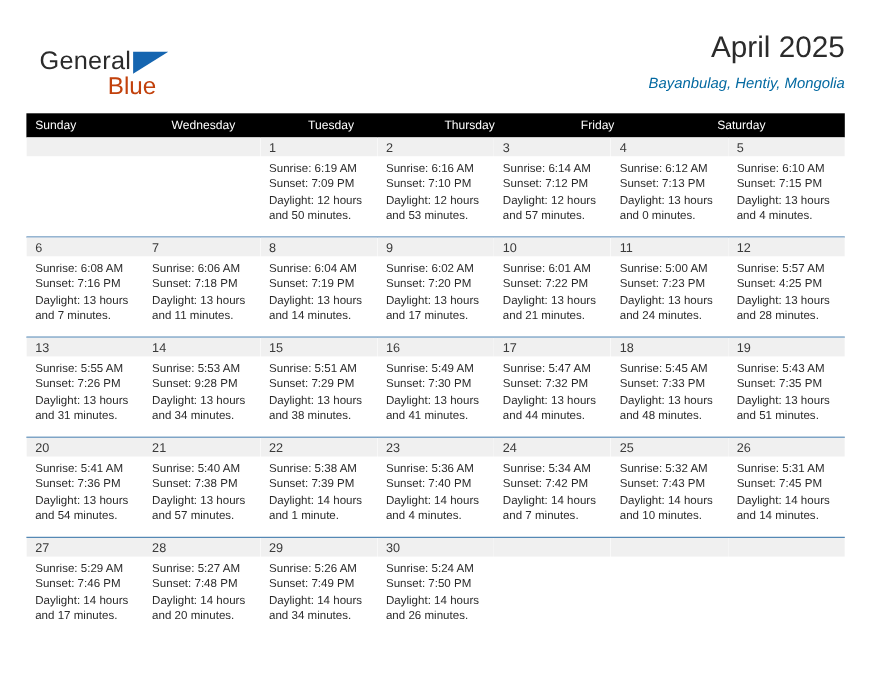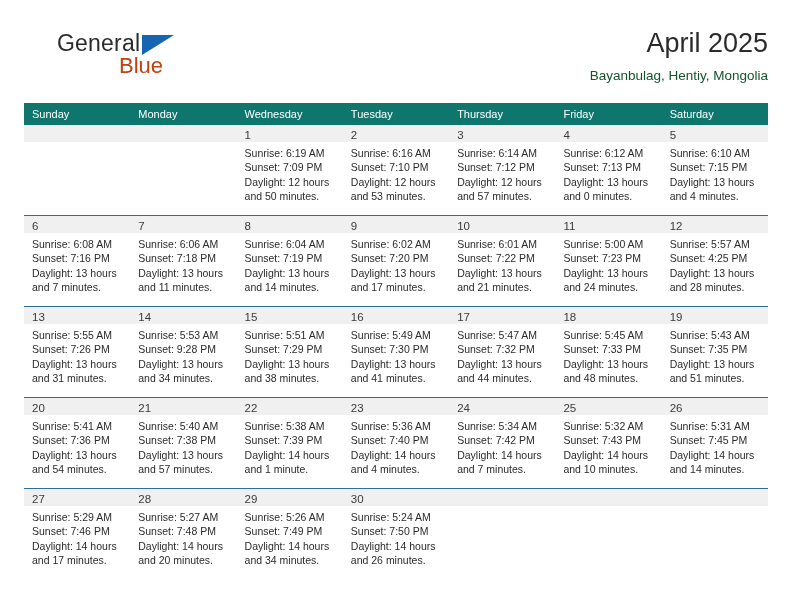--- a/index.html
+++ b/index.html
@@ -27,24 +27,23 @@
     position: absolute;
     left: 24px;
     top: 26px;
     right: 24px;
     height: 72px;
   }
 
   .brand {
     position: absolute;
     left: 12px;
-    top: 4px;
+    top: 16px;
     width: 180px;
     height: 56px;
-    margin-left: 21px;
   }
   .brand-general {
     position: absolute;
     left: 0;
     top: 0;
     font-size: 23px;
     letter-spacing: 0.2px;
     color: #2b2b2b;
     font-family: "Liberation Sans", sans-serif;
   }
@@ -73,37 +72,38 @@
     text-align: right;
   }
   .cal-title {
     font-size: 27px;
     color: #2b2b2b;
     line-height: 34px;
     white-space: nowrap;
   }
   .cal-subtitle {
     font-size: 13.5px;
-    color: #14532d;
+    color: #0369a1;
     line-height: 20px;
     margin-top: 6px;
     white-space: nowrap;
+    font-style: italic;
   }
 
   
   .calendar {
     position: absolute;
     left: 24px;
     top: 103px;
     width: 744px;
   }
 
   .weekday-row {
     display: flex;
-    background: #0f766e;
+    background: #000000;
     height: 22px;
   }
   .weekday {
     flex: 1 1 0;
     box-sizing: border-box;
     padding: 4px 0 0 8px;
     font-size: 11px;
     color: #ffffff;
     line-height: 14px;
     overflow: hidden;
@@ -173,21 +173,20 @@
     <div class="titles">
       <div class="cal-title">April 2025</div>
       <div class="cal-subtitle">Bayanbulag, Hentiy, Mongolia</div>
     </div>
 
   </div>
 
   <div class="calendar">
     <div class="weekday-row">
       <div class="weekday">Sunday</div>
-      <div class="weekday">Monday</div>
       <div class="weekday">Wednesday</div>
       <div class="weekday">Tuesday</div>
       <div class="weekday">Thursday</div>
       <div class="weekday">Friday</div>
       <div class="weekday">Saturday</div>
     </div>
 
     <div id="weeks-container">
         <div class="week">
           <div class="day empty">

